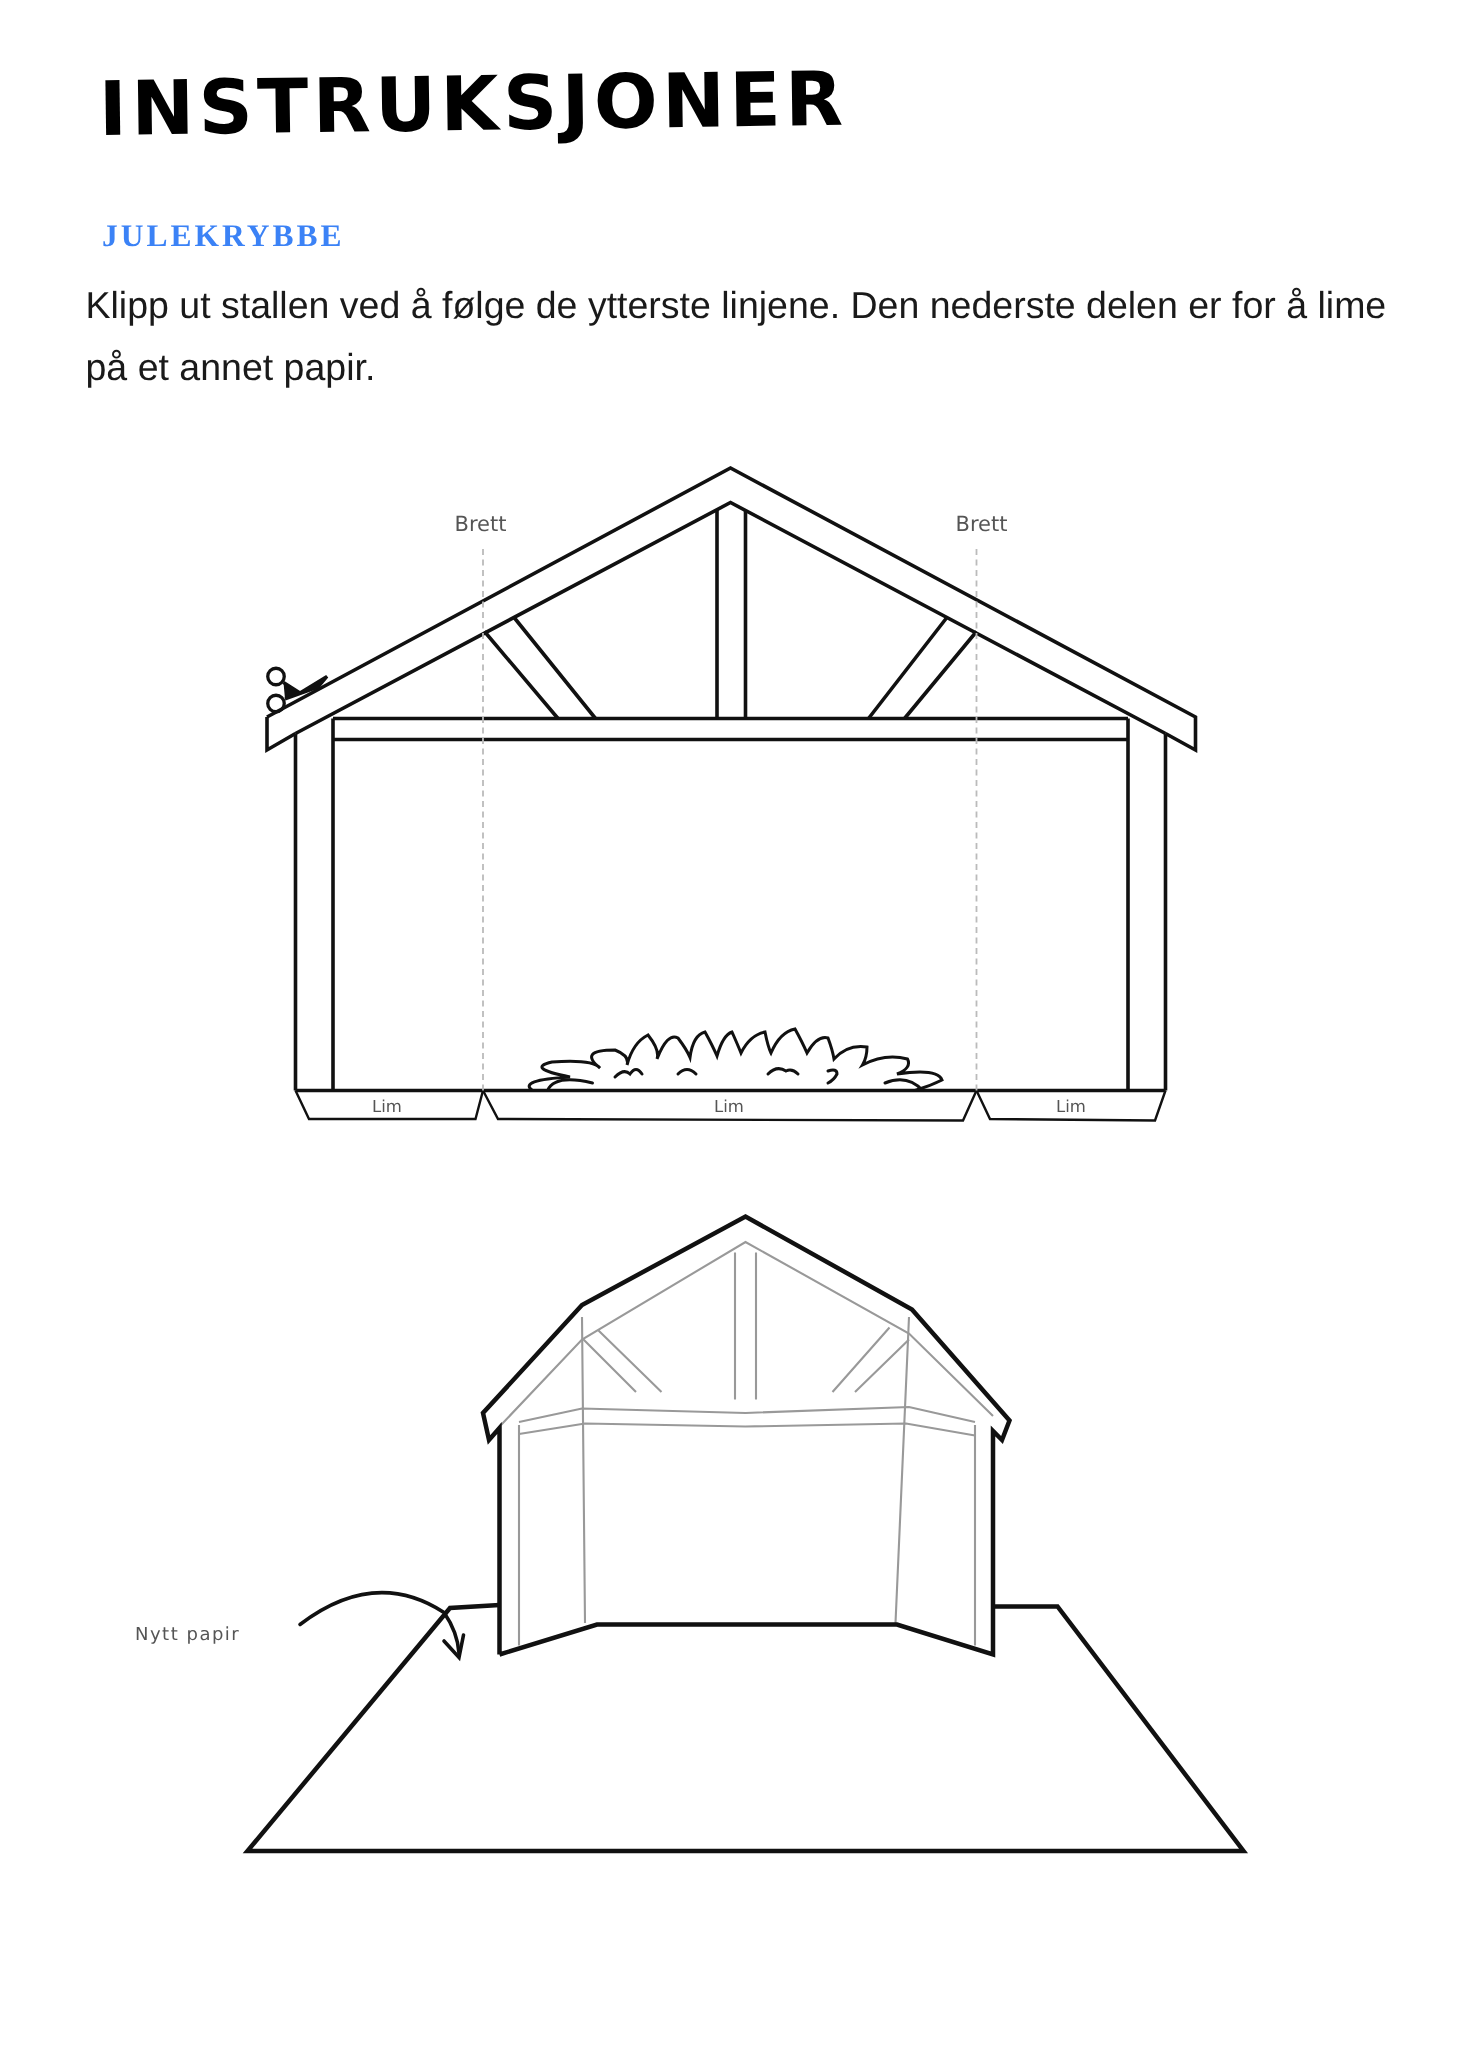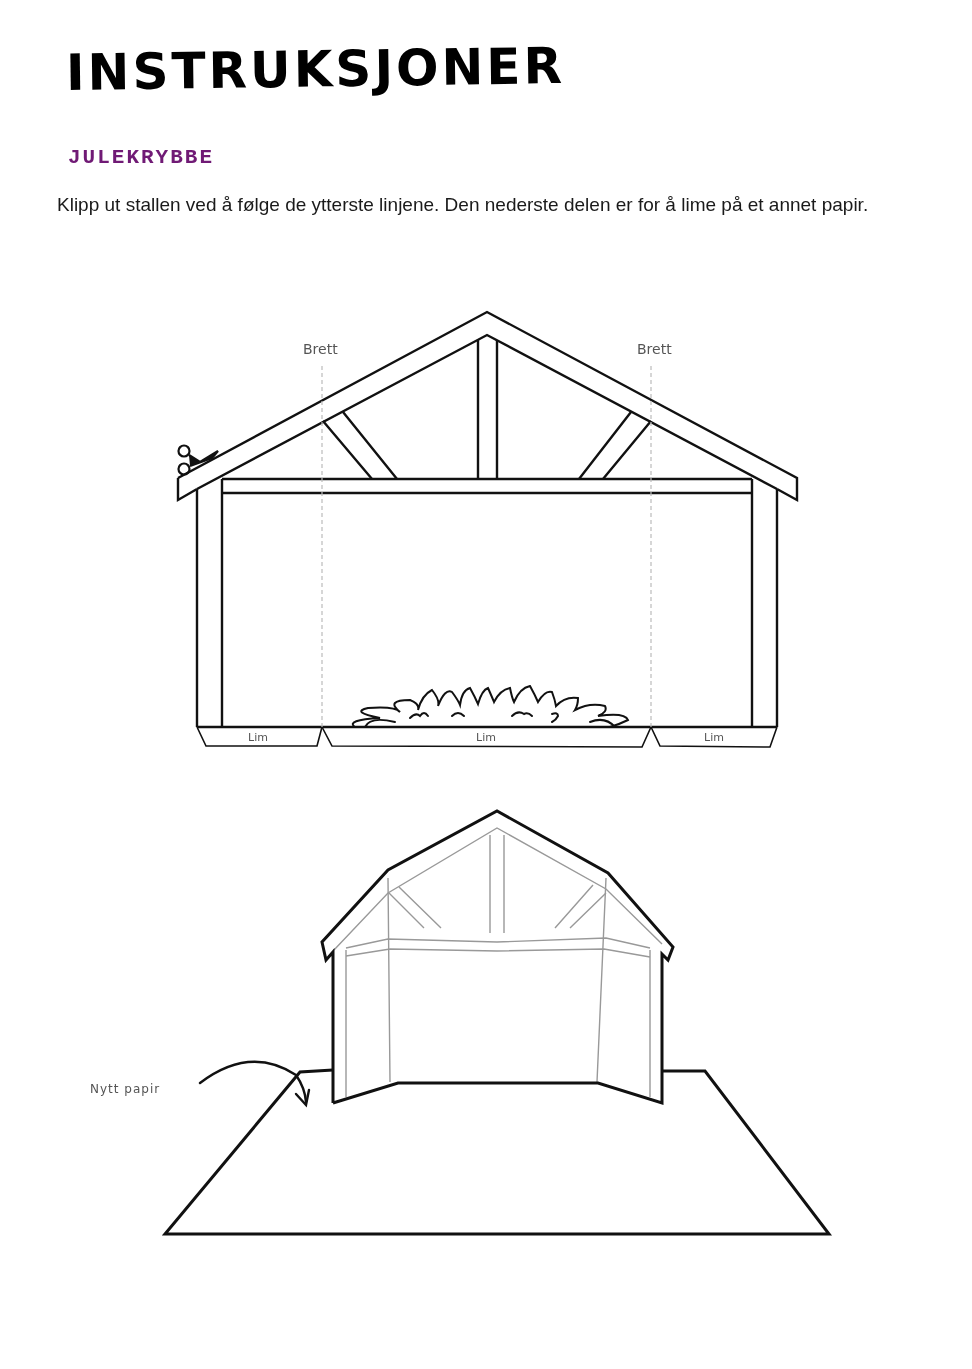--- a/index.html
+++ b/index.html
@@ -6,27 +6,27 @@
     body { width: 972px; height: 1369px; position: relative; overflow: hidden; }
     .page-title {
       position: absolute; left: 66px; top: 48px;
       font-family: "DejaVu Sans", sans-serif; font-weight: bold;
       font-size: 50px; letter-spacing: 3px; color: #000;
       transform: rotate(-0.8deg); transform-origin: left center;
       line-height: 1;
     }
     .subtitle {
       position: absolute; left: 68px; top: 147px;
-      font-family: Liberation Mono, monospace; font-weight: bold;
-      font-size: 21px; letter-spacing: 2px; color: #701a75; line-height: 1;
+      font-family: Liberation Serif, serif; font-weight: bold;
+      font-size: 21px; letter-spacing: 2px; color: #3b82f6; line-height: 1;
     }
     .instructions {
       position: absolute; left: 57px; top: 184px; width: 880px;
       font-family: "Liberation Sans", sans-serif;
-      font-size: 19px; line-height: 41px; color: #1a1a1a;
+      font-size: 25px; line-height: 41px; color: #1a1a1a;
     }
     .drawing { position: absolute; left: 0; top: 0; }
     .svg-label { font-family: "DejaVu Sans", sans-serif; fill: #555; }
   </style>
 </head>
 <body>
 
 <div class="page-title">INSTRUKSJONER</div>
 <div class="subtitle">JULEKRYBBE</div>
 <div class="instructions">Klipp ut stallen ved å følge de ytterste linjene. Den nederste delen er for å lime på et annet papir.</div>

